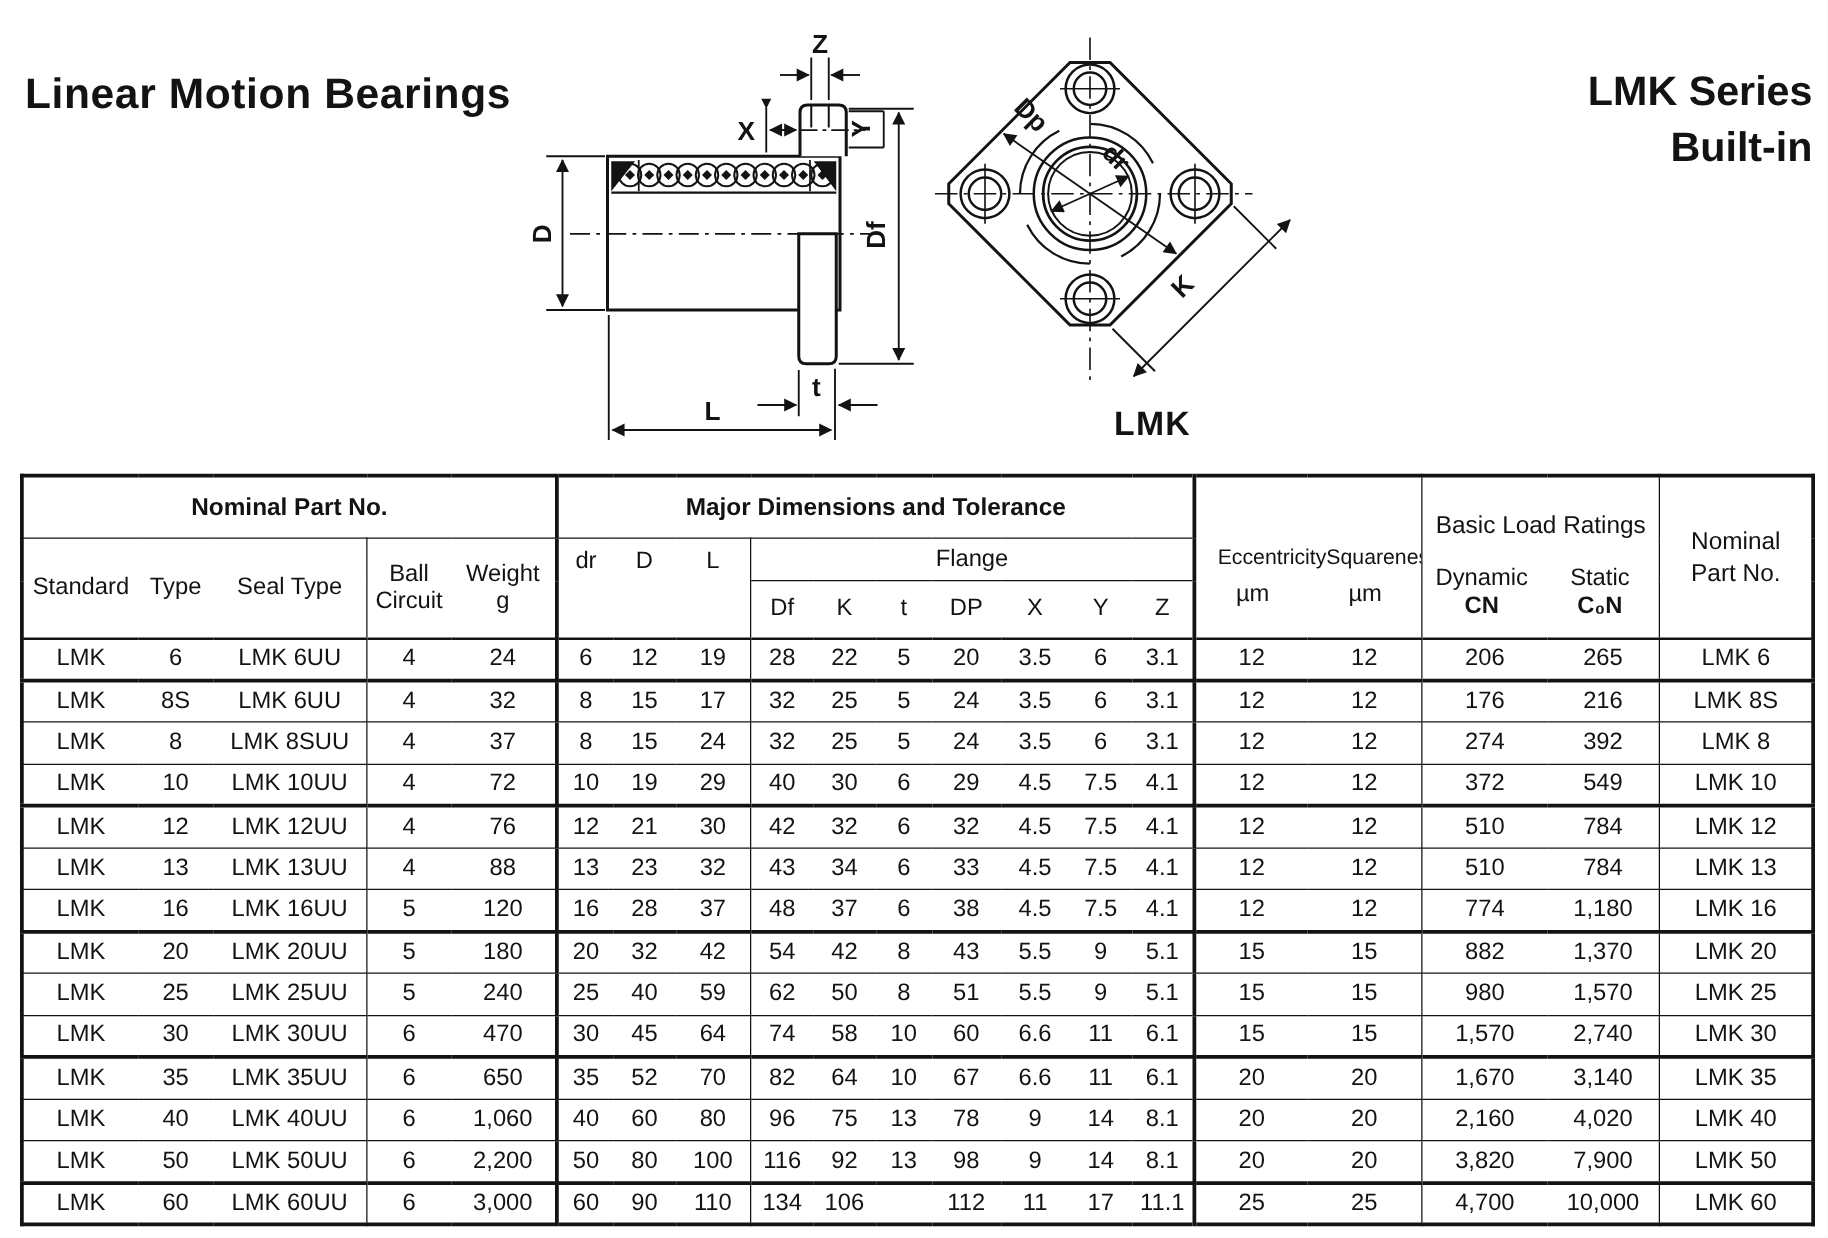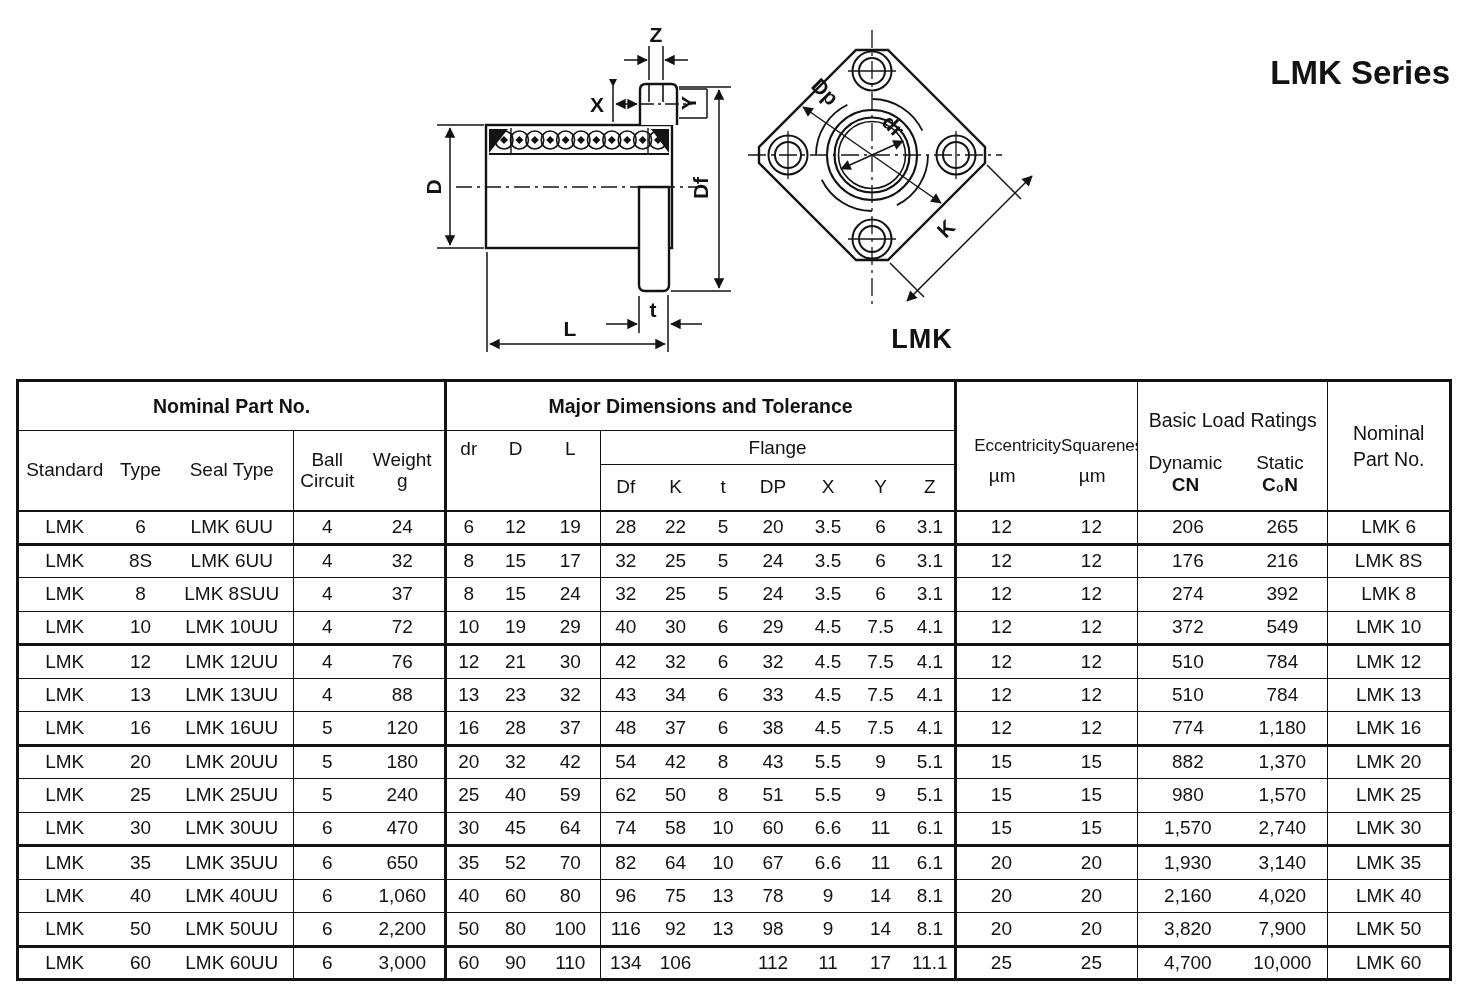--- a/index.html
+++ b/index.html
@@ -41,23 +41,25 @@
   .blr-col { flex:1; line-height:22px; }
   .bold { font-weight:700; }
 
   .nom-wrap div { line-height:26px; font-size:19.5px; }
 </style>
 </head>
 <body>
 
 <div class="page">
 
+  <div class="title-left">Linear Motion Bearings</div>
 
   <div class="title-right">
     <div>LMK Series</div>
+    <div>Built-in</div>
   </div>
 
   <svg class="drawing-svg" viewBox="0 0 1462 372">
     <defs>
       <marker id="ah" viewBox="0 0 10 10" refX="9.2" refY="5" markerWidth="9" markerHeight="7" orient="auto-start-reverse">
         <path d="M0,0 L10,5 L0,10 z" fill="#131313"></path>
       </marker>
     </defs>
 
     <g stroke="#131313" fill="none" stroke-width="2.4">
@@ -520,21 +522,21 @@
           <td class="br-thin">70</td>
           <td>82</td>
           <td>64</td>
           <td>10</td>
           <td>67</td>
           <td>6.6</td>
           <td>11</td>
           <td class="br-thick">6.1</td>
           <td>20</td>
           <td class="br-thin">20</td>
-          <td>1,930</td>
+          <td>1,670</td>
           <td class="br-thin">3,140</td>
           <td>LMK 35</td>
         </tr>
         <tr>
           <td>LMK</td>
           <td>40</td>
           <td class="br-thin">LMK 40UU</td>
           <td>6</td>
           <td class="br-thick">1,060</td>
           <td>40</td>

